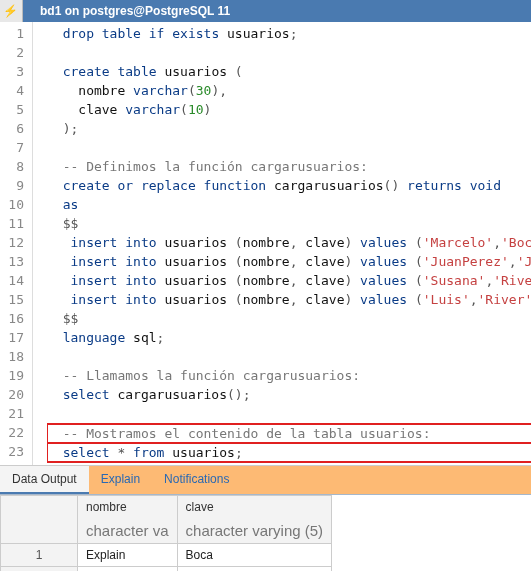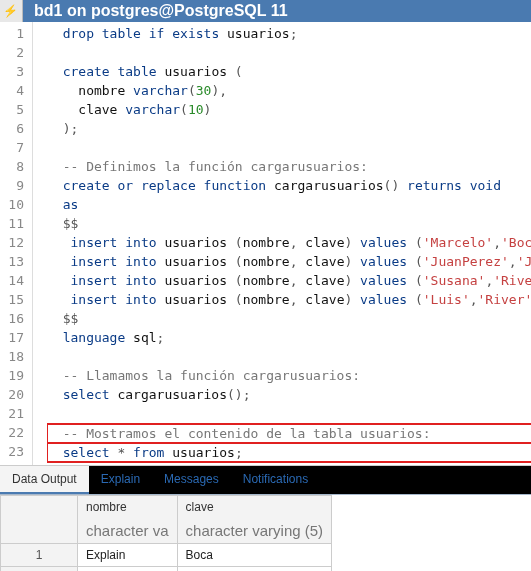--- a/index.html
+++ b/index.html
@@ -1,33 +1,33 @@
 <!DOCTYPE html>
 <html><head>
 <meta charset="utf-8">
 <style>
   html,body{margin:0;padding:0;font-family:"Segoe UI",Arial,sans-serif;font-size:12px;color:#222;background:#fff}
   .top-bar{background:#4a7ab0;color:#fff;height:22px;line-height:22px;display:flex;align-items:center}
   .top-bar .lightning{width:22px;text-align:center;color:#d9a300;background:#e8e8e8;height:22px;line-height:22px;border-right:1px solid #bbb}
-  .top-bar .title{padding-left:11px;font-weight:bold;font-size:16px}
+  .top-bar .title{padding-left:17px;font-weight:bold;font-size:12px}
   .editor{display:flex;font-family:Consolas,Menlo,monospace;font-size:13px;line-height:19px;border-bottom:1px solid #ccc;overflow:auto}
   .gutter{background:#fff;color:#888;text-align:right;padding:2px 8px 2px 4px;user-select:none;border-right:1px solid #ddd;min-width:20px}
   .code{padding:2px 4px 2px 14px;white-space:pre;flex:1}
   .line{min-height:19px}
   .kw{color:#0a3b86;font-weight:normal}
   .ty{color:#0a3b86}
   .fn{color:#111}
   .str{color:#c54141}
   .num{color:#2a8b2a}
   .cm{color:#777}
   .pn{color:#555}
   .hl{position:relative;box-shadow:inset 0 0 0 1px #e02020}
   .hl.top{border-top:1px solid #e02020}
   .hl.bot{border-bottom:1px solid #e02020}
-  .tabs{display:flex;border-bottom:1px solid #a5b7cb;background:#000000;font-size:12px}
+  .tabs{display:flex;border-bottom:1px solid #a5b7cb;background:#fdba74;font-size:12px}
   .tabs .tab{padding:6px 12px;color:#2a69b3;cursor:pointer}
   .tabs .tab.active{color:#333;border-bottom:2px solid #4a7ab0;background:#f4f4f4}
   .grid{border-collapse:collapse;font-size:12px}
   .grid th,.grid td{border:1px solid #ccc;padding:4px 8px;text-align:left;min-width:60px}
   .grid th{background:#f3f3f3;font-weight:normal;color:#333}
   .grid .subtype{color:#777;font-size:15px;border-top:none}
   .grid .rownum{background:#f3f3f3;text-align:center;color:#555;width:18px}
   .grid thead tr:first-child th{border-bottom:none}
   .grid thead tr:last-child th{border-top:none}
 </style>
@@ -64,21 +64,20 @@
       <div class="line">21</div>
       <div class="line">22</div>
       <div class="line">23</div>
     </div>
   <div class="code" id="code"><div class="line"><span class="kw">  drop</span><span class="kw"> table</span><span class="kw"> if</span><span class="kw"> exists</span><span class="fn"> usuarios</span><span class="pn">;</span></div><div class="line">&nbsp;</div><div class="line"><span class="kw">  create</span><span class="kw"> table</span><span class="fn"> usuarios</span><span class="pn"> (</span></div><div class="line"><span class="fn">    nombre </span><span class="ty">varchar</span><span class="pn">(</span><span class="num">30</span><span class="pn">),</span></div><div class="line"><span class="fn">    clave </span><span class="ty">varchar</span><span class="pn">(</span><span class="num">10</span><span class="pn">)</span></div><div class="line"><span class="pn">  );</span></div><div class="line">&nbsp;</div><div class="line"><span class="cm">  -- Definimos la función cargarusuarios:</span></div><div class="line"><span class="kw">  create</span><span class="kw"> or</span><span class="kw"> replace</span><span class="kw"> function</span><span class="fn"> cargarusuarios</span><span class="pn">()</span><span class="kw"> returns</span><span class="ty"> void</span></div><div class="line"><span class="kw">  as</span></div><div class="line"><span class="pn">  $$</span></div><div class="line"><span class="kw">   insert</span><span class="kw"> into</span><span class="fn"> usuarios</span><span class="pn"> (</span><span class="fn">nombre</span><span class="pn">, </span><span class="fn">clave</span><span class="pn">)</span><span class="kw"> values</span><span class="pn"> (</span><span class="str">'Marcelo'</span><span class="pn">,</span><span class="str">'Boca'</span></div><div class="line"><span class="kw">   insert</span><span class="kw"> into</span><span class="fn"> usuarios</span><span class="pn"> (</span><span class="fn">nombre</span><span class="pn">, </span><span class="fn">clave</span><span class="pn">)</span><span class="kw"> values</span><span class="pn"> (</span><span class="str">'JuanPerez'</span><span class="pn">,</span><span class="str">'Juancito'</span></div><div class="line"><span class="kw">   insert</span><span class="kw"> into</span><span class="fn"> usuarios</span><span class="pn"> (</span><span class="fn">nombre</span><span class="pn">, </span><span class="fn">clave</span><span class="pn">)</span><span class="kw"> values</span><span class="pn"> (</span><span class="str">'Susana'</span><span class="pn">,</span><span class="str">'River'</span></div><div class="line"><span class="kw">   insert</span><span class="kw"> into</span><span class="fn"> usuarios</span><span class="pn"> (</span><span class="fn">nombre</span><span class="pn">, </span><span class="fn">clave</span><span class="pn">)</span><span class="kw"> values</span><span class="pn"> (</span><span class="str">'Luis'</span><span class="pn">,</span><span class="str">'River'</span></div><div class="line"><span class="pn">  $$</span></div><div class="line"><span class="kw">  language</span><span class="fn"> sql</span><span class="pn">;</span></div><div class="line">&nbsp;</div><div class="line"><span class="cm">  -- Llamamos la función cargarusuarios:</span></div><div class="line"><span class="kw">  select</span><span class="fn"> cargarusuarios</span><span class="pn">();</span></div><div class="line">&nbsp;</div><div class="line hl top"><span class="cm">  -- Mostramos el contenido de la tabla usuarios:</span></div><div class="line hl bot"><span class="kw">  select</span><span class="pn"> * </span><span class="kw">from</span><span class="fn"> usuarios</span><span class="pn">;</span></div></div>
 </div>
 
 <div class="tabs" id="tabs">
     <div class="tab active">Data Output</div>
     <div class="tab">Explain</div>
-    <div class="tab">Messages</div>
     <div class="tab">Notifications</div>
   </div>
 
 <table class="grid" id="grid">
   <thead>
     <tr id="hdr-names">
         <th class="rownum"></th>
         <th>nombre</th>
         <th>clave</th>
       </tr>

